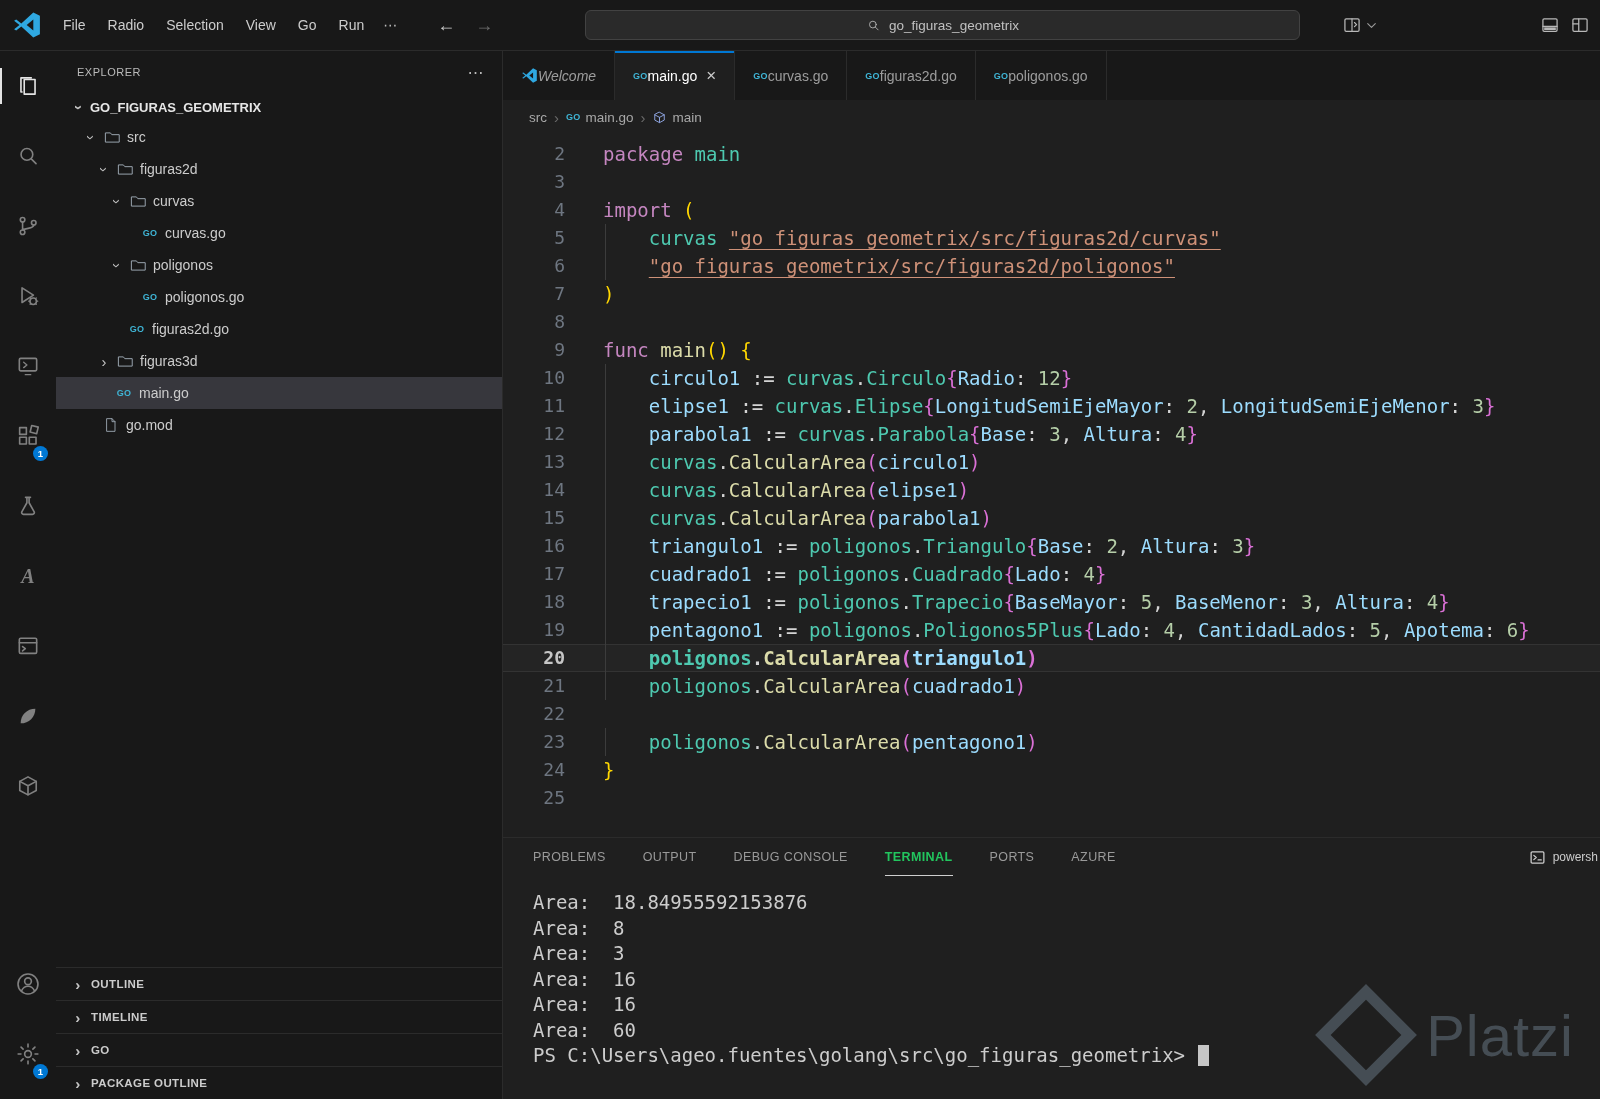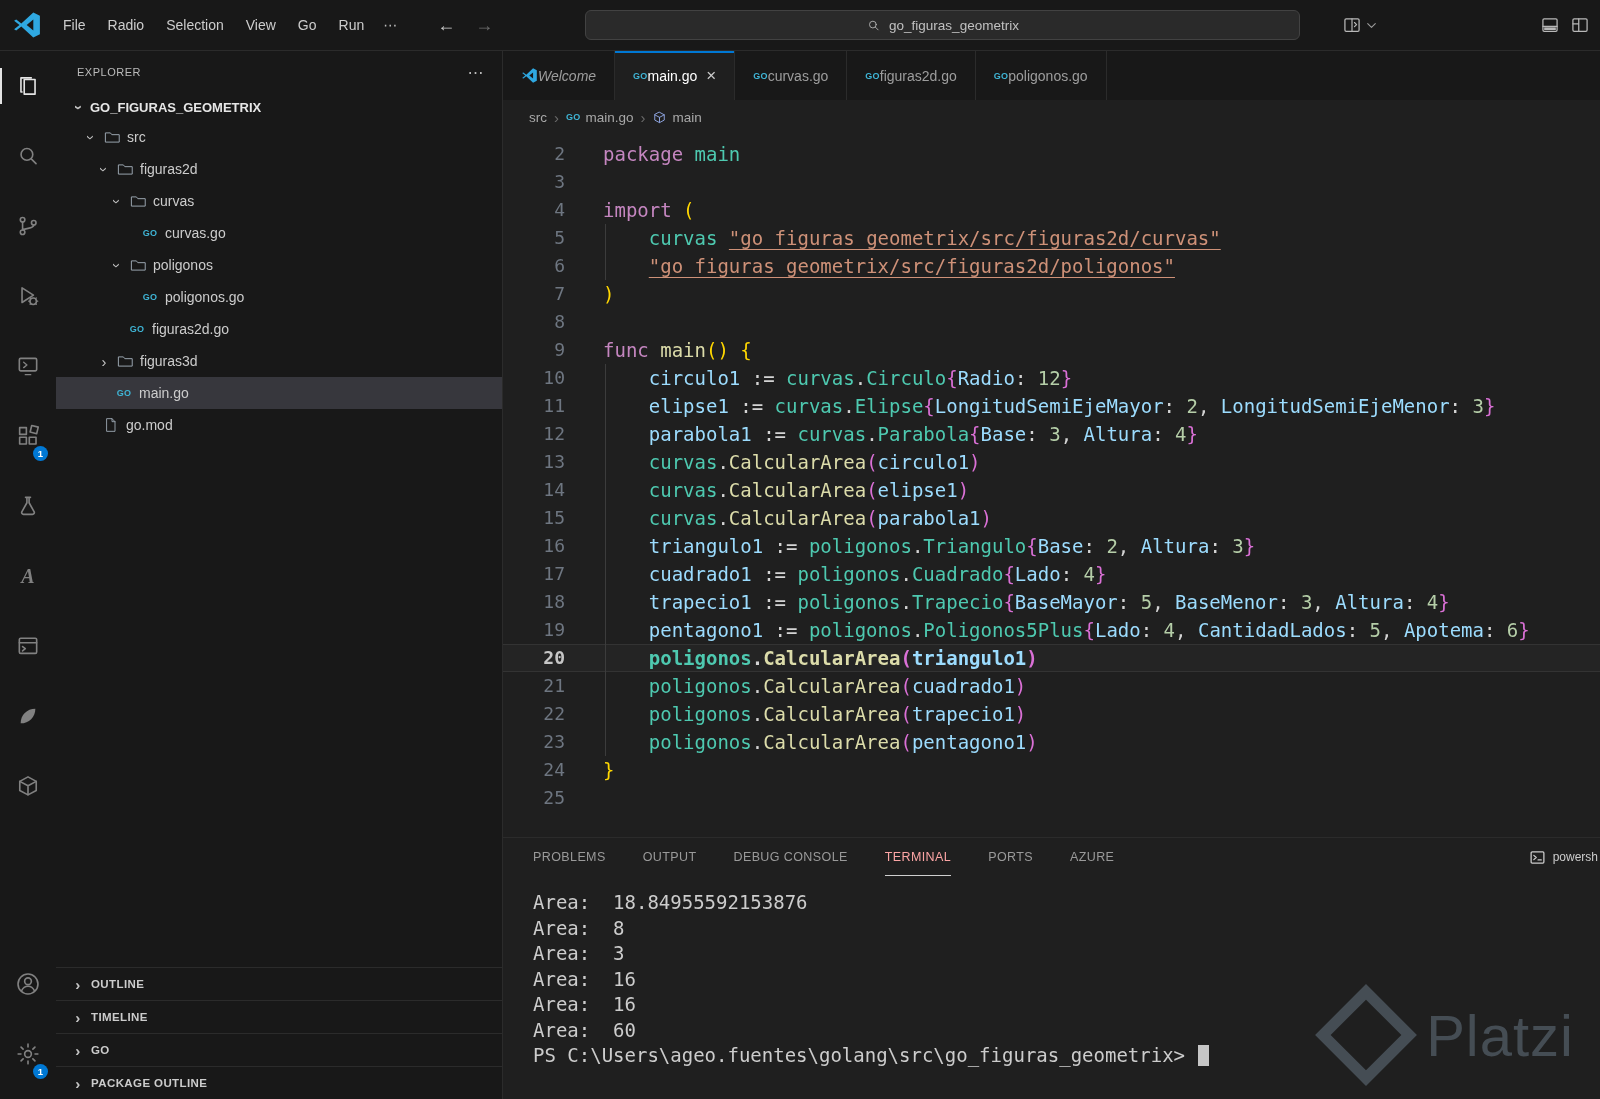--- a/index.html
+++ b/index.html
@@ -79,21 +79,21 @@
   .lc{padding-left:38px;white-space:pre;position:relative;}
   .lc.g::before{content:'';position:absolute;left:40px;top:0;bottom:0;width:1px;background:#3c3c3c;}
   .tk-strl{text-decoration:underline;text-underline-offset:4px;}
 
   
   .panel{height:261px;border-top:1px solid #2b2b2b;background:#1f1f1f;display:flex;flex-direction:column;position:relative;flex:none;}
   .panel-head{height:38px;display:flex;align-items:center;flex:none;}
   .panel-tabs{display:flex;gap:37px;padding-left:30px;height:100%;}
   .ptab{height:100%;display:flex;align-items:center;font-size:12.5px;letter-spacing:.4px;color:#9a9a9a;
     border-bottom:1px solid transparent;box-sizing:border-box;}
-  .ptab.active{color:#fca5a5;border-bottom-color:#cfcfcf;}
+  .ptab.active{color:#22c55e;border-bottom-color:#cfcfcf;font-weight:bold;}
   .panel-right{margin-left:auto;display:flex;align-items:center;gap:7px;font-size:12px;color:#cccccc;padding-right:2px;}
   .pt-icon{display:flex;color:#cccccc;}
   .terminal{flex:1;padding:14px 0 0 30px;font-family:"DejaVu Sans Mono","Liberation Mono",monospace;
     font-size:19px;line-height:25.5px;color:#cccccc;}
   .tline{white-space:pre;}
   .cursor{display:inline-block;width:11px;height:21px;background:#c6c6c6;vertical-align:-4px;margin-left:2px;}
 
   
   .watermark{position:absolute;right:26px;bottom:28px;display:flex;align-items:center;gap:24px;color:#454d54;}
   .wm-diamond{width:50px;height:50px;border:11px solid #454d54;transform:rotate(45deg);flex:none;}
@@ -502,21 +502,20 @@
           <div class="cl active">
             <span class="ln">20</span>
             <span class="lc g"><span>    </span><span class="tk-ns">poligonos</span><span class="tk-pun">.</span><span class="tk-fn">CalcularArea</span><span class="tk-b2">(</span><span class="tk-var">triangulo1</span><span class="tk-b2">)</span></span>
           </div>
           <div class="cl">
             <span class="ln">21</span>
             <span class="lc g"><span>    </span><span class="tk-ns">poligonos</span><span class="tk-pun">.</span><span class="tk-fn">CalcularArea</span><span class="tk-b2">(</span><span class="tk-var">cuadrado1</span><span class="tk-b2">)</span></span>
           </div>
           <div class="cl">
             <span class="ln">22</span>
-            <span class="lc g"><span>    </span><span class="tk-ns">poligonos</span><span class="tk-pun">.</span><span class="tk-fn">CalcularArea</span><span class="tk-b2">(</span><span class="tk-var">trapecio1</span><span class="tk-b2">)</span></span>
           </div>
           <div class="cl">
             <span class="ln">23</span>
             <span class="lc g"><span>    </span><span class="tk-ns">poligonos</span><span class="tk-pun">.</span><span class="tk-fn">CalcularArea</span><span class="tk-b2">(</span><span class="tk-var">pentagono1</span><span class="tk-b2">)</span></span>
           </div>
           <div class="cl">
             <span class="ln">24</span>
             <span class="lc"><span class="tk-b1">}</span></span>
           </div>
           <div class="cl">

